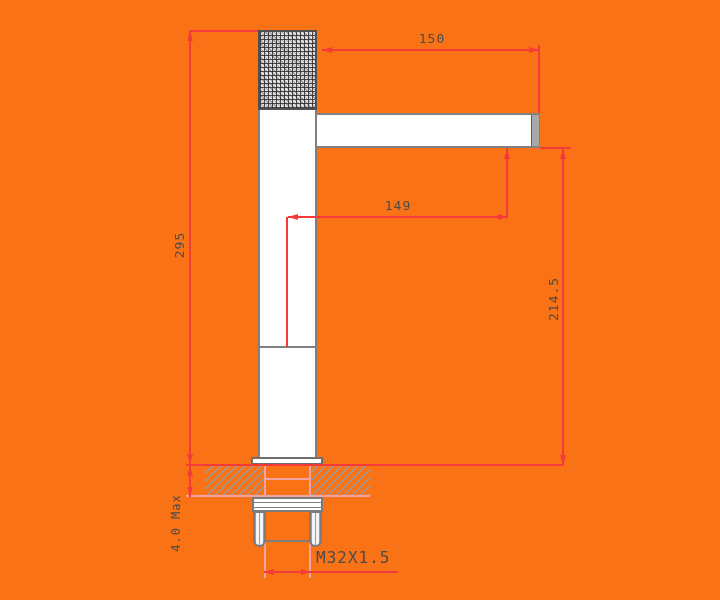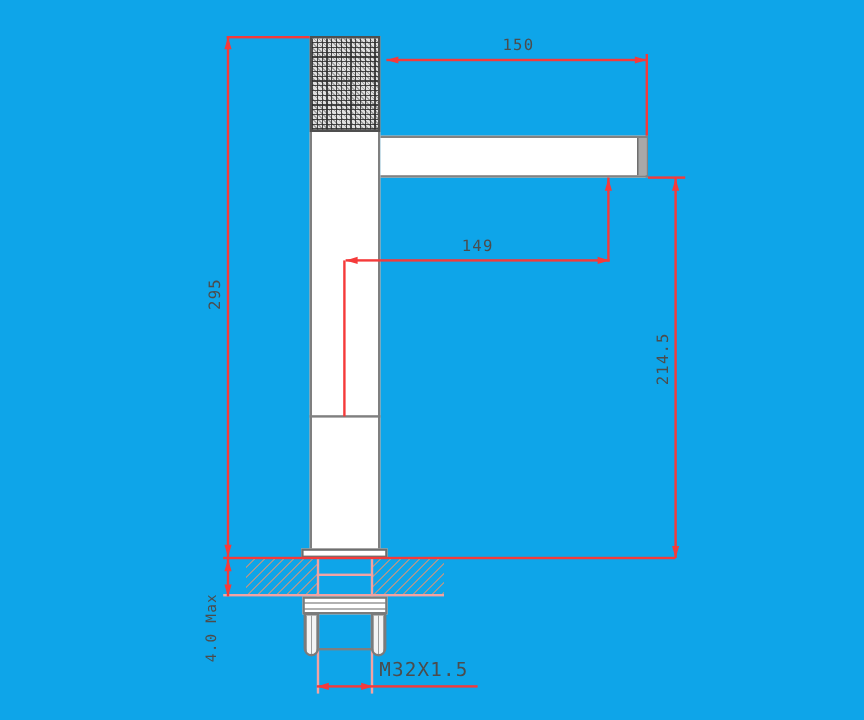--- a/index.html
+++ b/index.html
@@ -1,16 +1,16 @@
 <!DOCTYPE html>
 <html><head>
 <meta charset="utf-8">
 <style>
   html,body{margin:0;padding:0;background:#fff;}
-  #canvas{position:relative;width:720px;height:600px;background:#0ea5e9;overflow:hidden;
+  #canvas{position:relative;width:720px;height:600px;background:#f97316;overflow:hidden;
           font-family:"DejaVu Sans Mono","Liberation Mono",monospace;}
   .abs{position:absolute;}
   
   .rl{position:absolute;background:#f53a3a;}
   .pl{position:absolute;background:#f2a3a3;}
   
   .gl{position:absolute;background:#7f7f7f;}
   
   .ar{position:absolute;width:0;height:0;border-style:solid;border-color:transparent;}
   .ar.up{border-width:0 3px 10px 3px;border-bottom-color:#f53a3a;}

